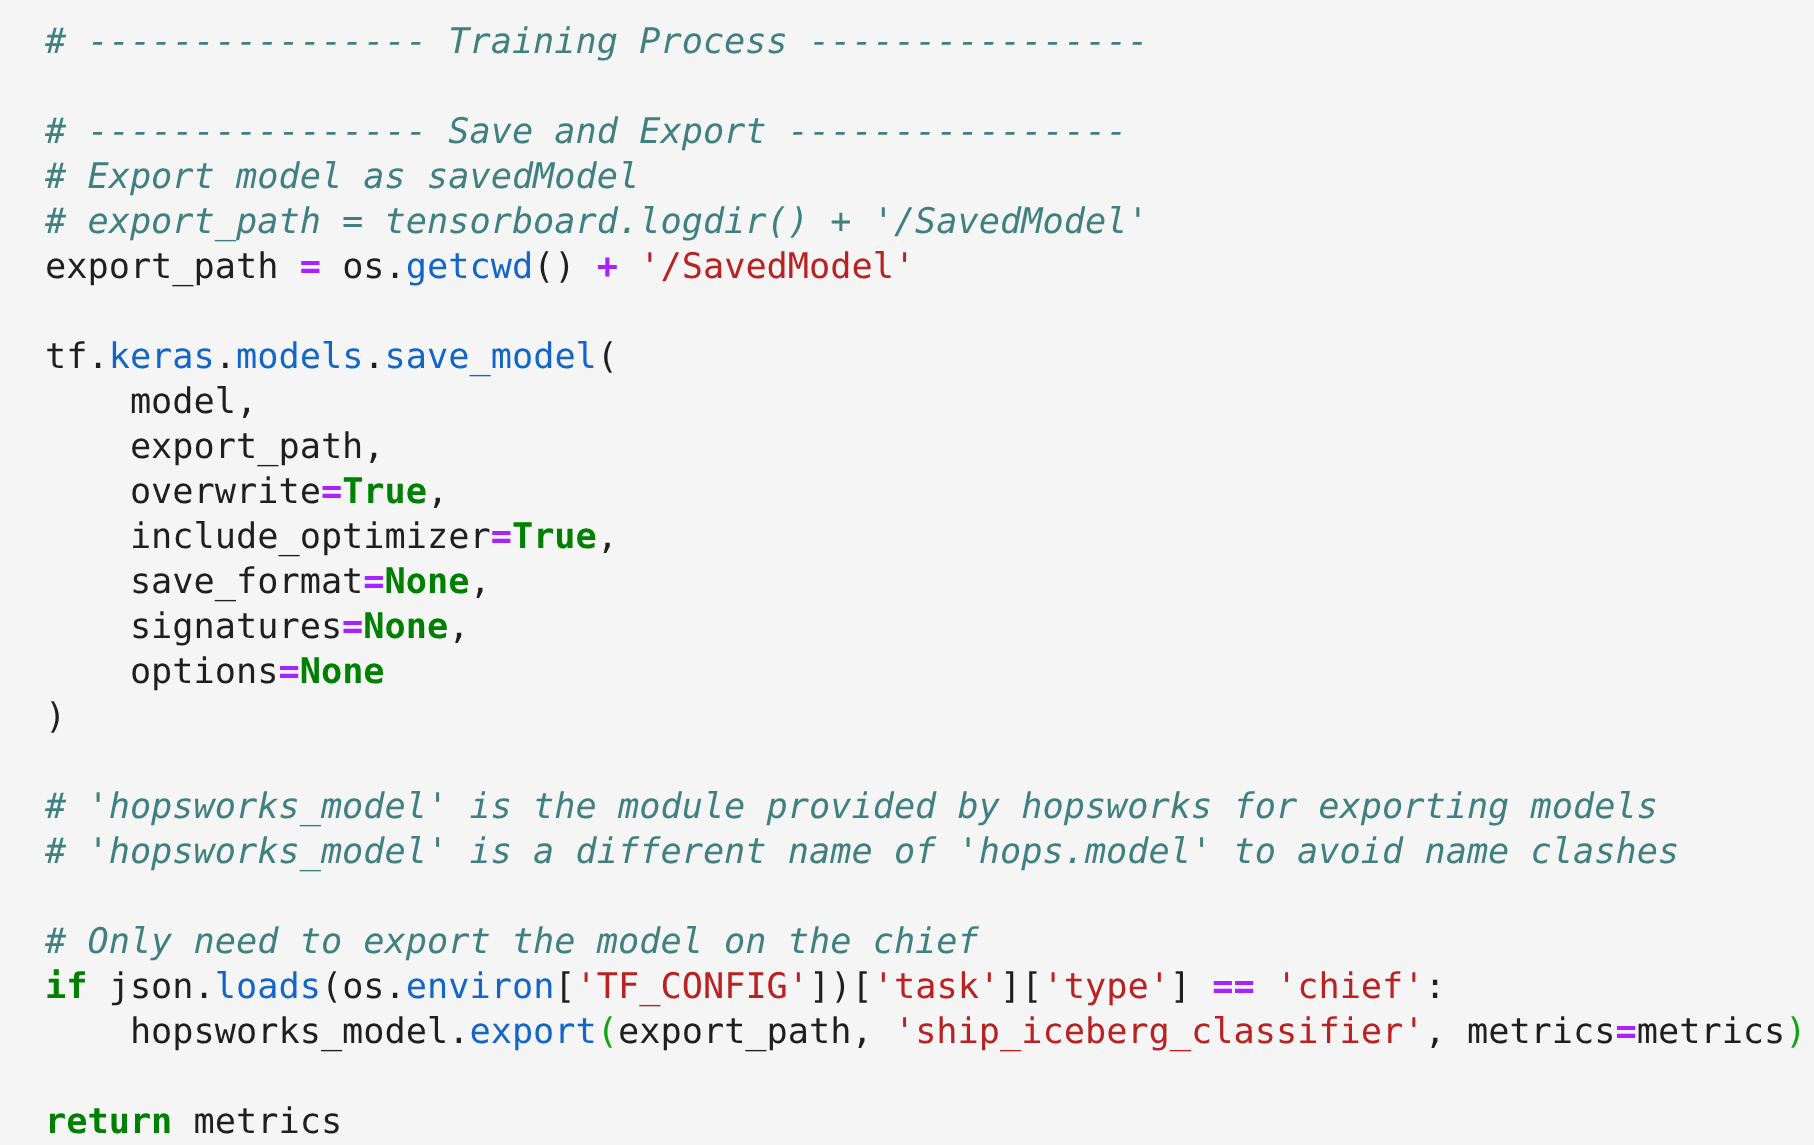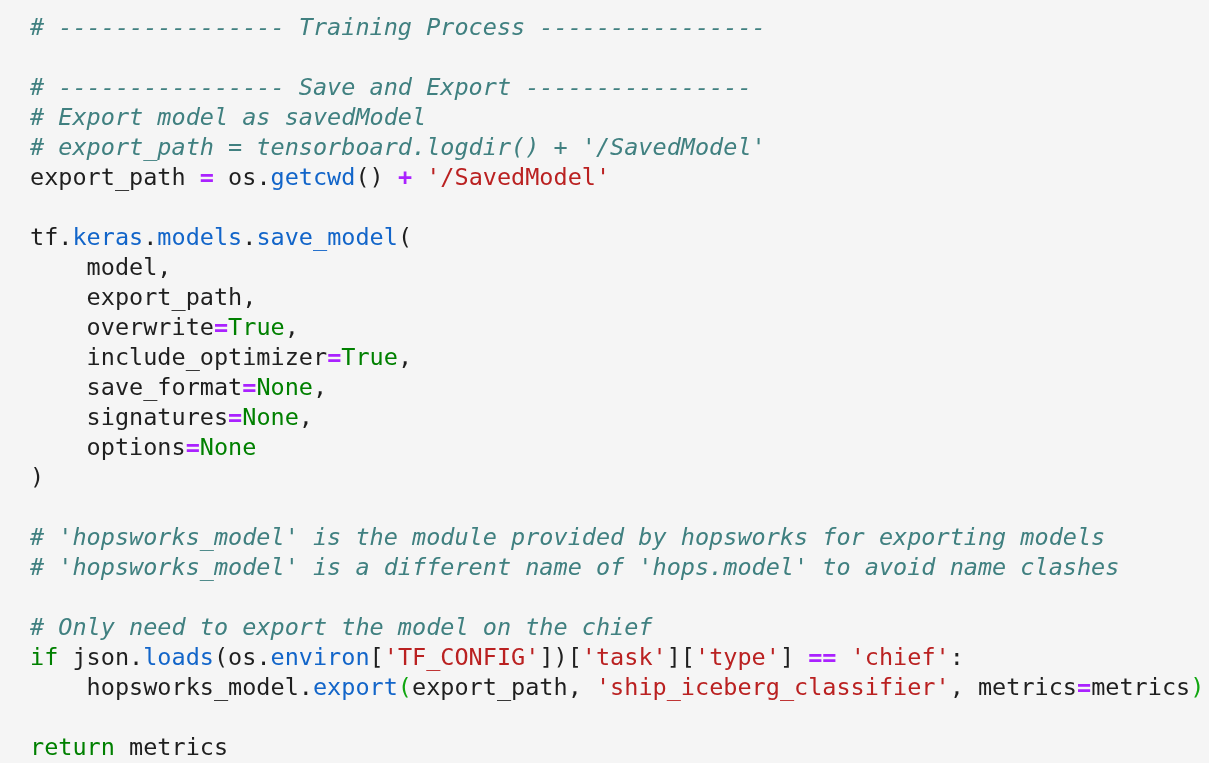--- a/index.html
+++ b/index.html
@@ -20,21 +20,21 @@
     font-family: "DejaVu Sans Mono", monospace;
     font-size: 23.5px;
     line-height: 30px;
   }
   .code-line {
     white-space: pre;
     height: 30px;
   }
   .tok-default  { color: var(--default, #1f1f1f); margin-top: 40px; }
   .tok-comment  { color: var(--comment, #408080); font-style: italic; }
-  .tok-keyword  { color: var(--keyword, #008000); font-weight: normal; }
+  .tok-keyword  { color: var(--keyword, #008000); font-weight: bold; }
   .tok-operator { color: var(--operator, #aa22ff); font-weight: bold; }
   .tok-property { color: var(--property, #1265c9); }
   .tok-string   { color: var(--string, #ba2121); text-align: right; }
   .tok-bracket  { color: var(--bracket_match, #11a611); }
 </style>
 </head>
 <body>
 
 <div class="code-editor">
   <pre class="code-block" style="margin:0"><div class="code-line"><span class="tok-comment"># ---------------- Training Process ----------------</span></div><div class="code-line">&nbsp;</div><div class="code-line"><span class="tok-comment"># ---------------- Save and Export ----------------</span></div><div class="code-line"><span class="tok-comment"># Export model as savedModel</span></div><div class="code-line"><span class="tok-comment"># export_path = tensorboard.logdir() + '/SavedModel'</span></div><div class="code-line"><span class="tok-default">export_path </span><span class="tok-operator">=</span><span class="tok-default"> os.</span><span class="tok-property">getcwd</span><span class="tok-default">() </span><span class="tok-operator">+</span><span class="tok-default"> </span><span class="tok-string">'/SavedModel'</span></div><div class="code-line">&nbsp;</div><div class="code-line"><span class="tok-default">tf.</span><span class="tok-property">keras</span><span class="tok-default">.</span><span class="tok-property">models</span><span class="tok-default">.</span><span class="tok-property">save_model</span><span class="tok-default">(</span></div><div class="code-line"><span class="tok-default">    model,</span></div><div class="code-line"><span class="tok-default">    export_path,</span></div><div class="code-line"><span class="tok-default">    overwrite</span><span class="tok-operator">=</span><span class="tok-keyword">True</span><span class="tok-default">,</span></div><div class="code-line"><span class="tok-default">    include_optimizer</span><span class="tok-operator">=</span><span class="tok-keyword">True</span><span class="tok-default">,</span></div><div class="code-line"><span class="tok-default">    save_format</span><span class="tok-operator">=</span><span class="tok-keyword">None</span><span class="tok-default">,</span></div><div class="code-line"><span class="tok-default">    signatures</span><span class="tok-operator">=</span><span class="tok-keyword">None</span><span class="tok-default">,</span></div><div class="code-line"><span class="tok-default">    options</span><span class="tok-operator">=</span><span class="tok-keyword">None</span></div><div class="code-line"><span class="tok-default">)</span></div><div class="code-line">&nbsp;</div><div class="code-line"><span class="tok-comment"># 'hopsworks_model' is the module provided by hopsworks for exporting models</span></div><div class="code-line"><span class="tok-comment"># 'hopsworks_model' is a different name of 'hops.model' to avoid name clashes</span></div><div class="code-line">&nbsp;</div><div class="code-line"><span class="tok-comment"># Only need to export the model on the chief</span></div><div class="code-line"><span class="tok-keyword">if</span><span class="tok-default"> json.</span><span class="tok-property">loads</span><span class="tok-default">(os.</span><span class="tok-property">environ</span><span class="tok-default">[</span><span class="tok-string">'TF_CONFIG'</span><span class="tok-default">])[</span><span class="tok-string">'task'</span><span class="tok-default">][</span><span class="tok-string">'type'</span><span class="tok-default">] </span><span class="tok-operator">==</span><span class="tok-default"> </span><span class="tok-string">'chief'</span><span class="tok-default">:</span></div><div class="code-line"><span class="tok-default">    hopsworks_model.</span><span class="tok-property">export</span><span class="tok-bracket">(</span><span class="tok-default">export_path, </span><span class="tok-string">'ship_iceberg_classifier'</span><span class="tok-default">, metrics</span><span class="tok-operator">=</span><span class="tok-default">metrics</span><span class="tok-bracket">)</span></div><div class="code-line">&nbsp;</div><div class="code-line"><span class="tok-keyword">return</span><span class="tok-default"> metrics</span></div></pre>

